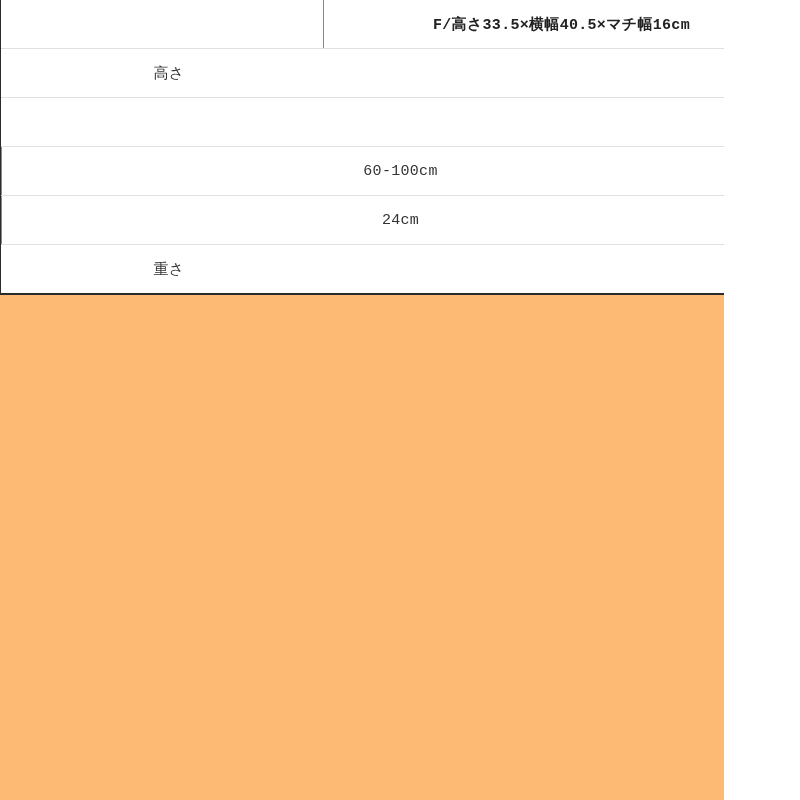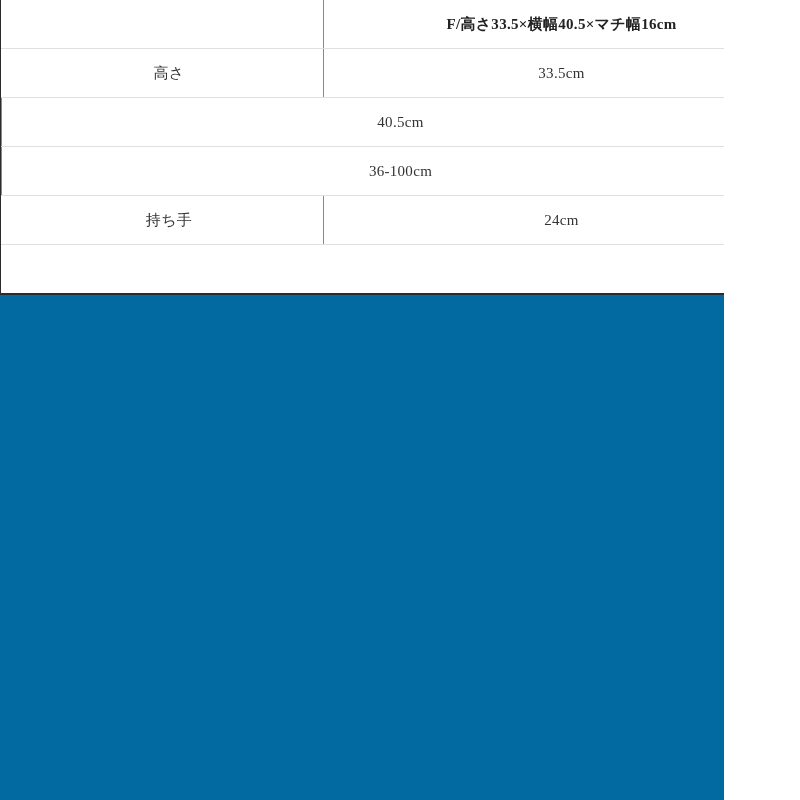--- a/index.html
+++ b/index.html
@@ -4,23 +4,23 @@
 <style>
   html, body {
     margin: 0;
     padding: 0;
     background: #ffffff;
   }
   .page {
     position: relative;
     width: 724px;
     height: 800px;
-    background: #0369a1;
+    background: #fdba74;
     overflow: hidden;
-    font-family: Liberation Serif, serif;
+    font-family: Liberation Mono, monospace;
   }
   .spec-table {
     box-sizing: border-box;
     width: 800px;
     border-left: 1px solid #2b2b2b;
     border-right: 1px solid #2b2b2b;
     border-bottom: 2px solid #2b2b2b;
     background: #ffffff;
   }
   .row {
@@ -62,34 +62,32 @@
 <div class="page">
   <div class="spec-table">
 
     <div class="row header-row">
       <div class="cell label-cell"></div>
       <div class="cell value-cell">F/高さ33.5×横幅40.5×マチ幅16cm</div>
     </div>
 
     <div class="row">
       <div class="cell label-cell">高さ</div>
-      <div class="cell value-cell">33.5cm</div>
     </div>
 
     <div class="row">
-      <div class="cell value-cell">40.5cm</div>
     </div>
 
 
     <div class="row">
-      <div class="cell value-cell">36-100cm</div>
+      <div class="cell value-cell">60-100cm</div>
     </div>
 
     <div class="row">
-      <div class="cell label-cell">持ち手</div>
       <div class="cell value-cell">24cm</div>
     </div>
 
     <div class="row">
+      <div class="cell label-cell">重さ</div>
     </div>
 
   </div>
 </div>
 
 </body></html>

